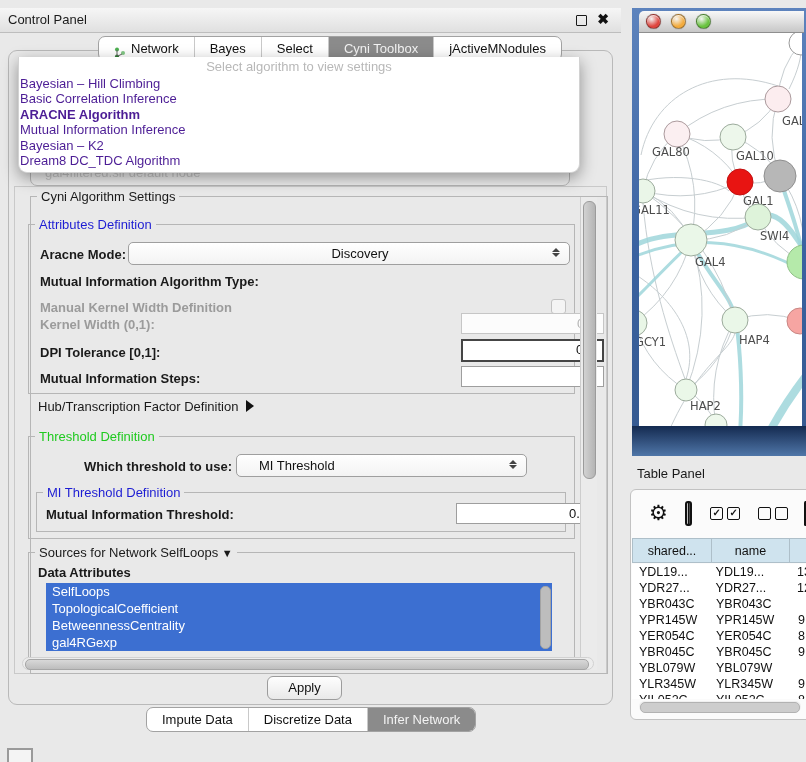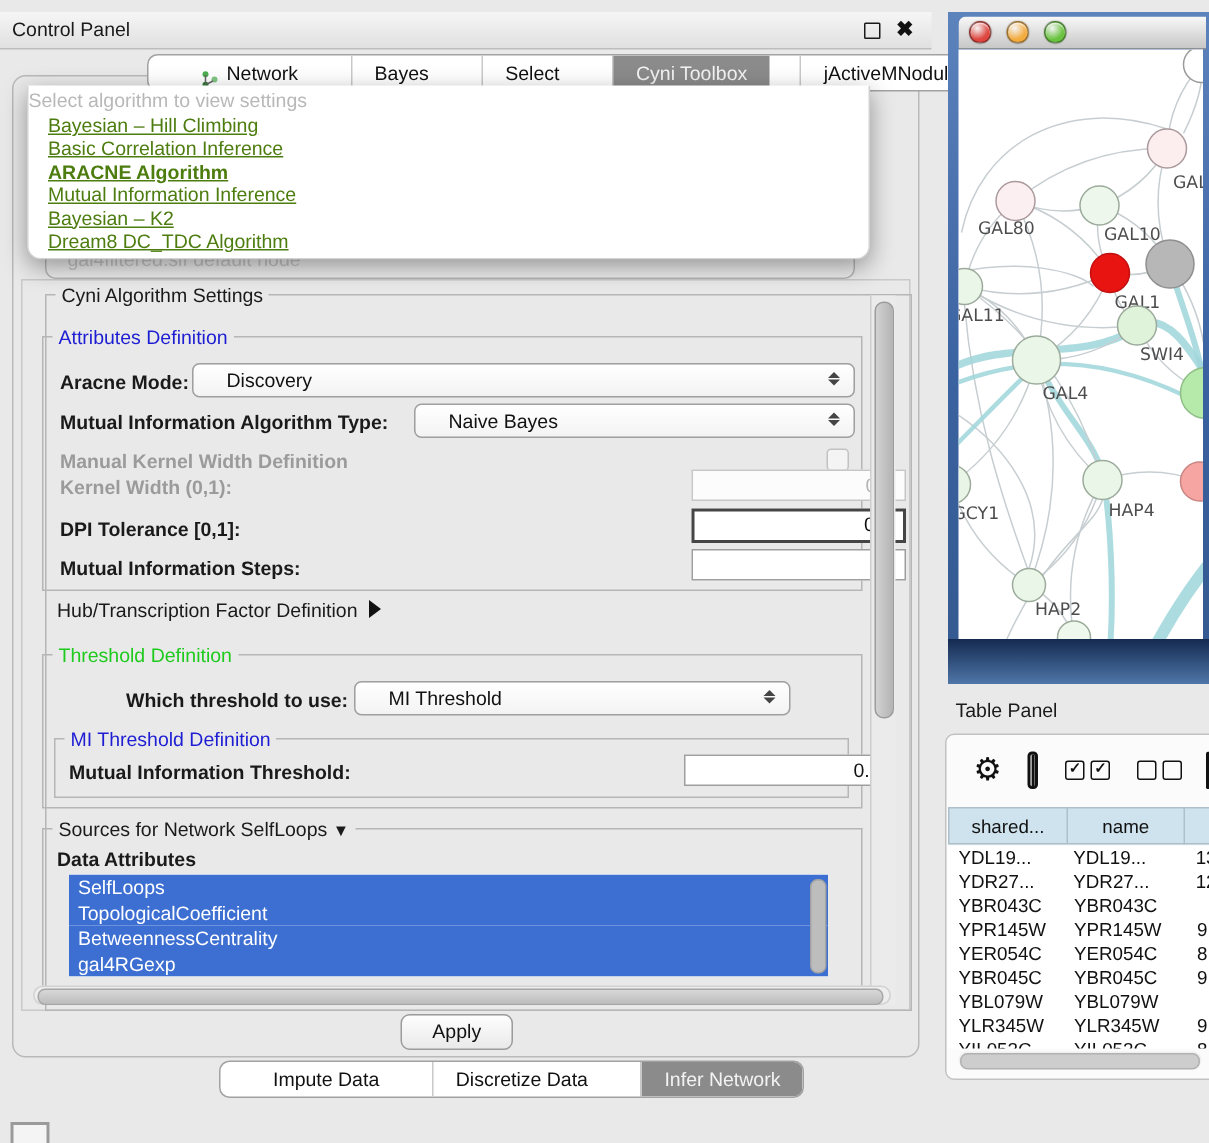--- a/index.html
+++ b/index.html
@@ -8,33 +8,33 @@
   
   .cp-titlebar{position:absolute;left:0;top:8px;width:621px;height:24px;
     background:linear-gradient(#f6f6f6,#e0e0e0);border-bottom:1px solid #bdbdbd;}
   .cp-title{position:absolute;left:8px;top:4px;font-size:13px;color:#1a1a1a;}
   .float-icon{position:absolute;right:34px;top:7px;width:9px;height:9px;border:1.6px solid #1a1a1a;border-radius:1px;}
   .close-icon{position:absolute;right:12px;top:3px;font-size:14px;font-weight:bold;color:#111;}
   .tabbar{position:absolute;display:flex;background:#fff;border:1px solid #a2a2a2;border-radius:7px;
     overflow:hidden;height:23px;font-size:13px;color:#111;}
   .tabbar.top{left:98px;top:36px;}
   .tabbar.bottom{left:146px;top:707px;}
-  .seg{line-height:23px;padding:0 15px;border-left:1px solid #c9c9c9;white-space:nowrap;display:flex;align-items:center;gap:5px;margin-left:20px;}
+  .seg{line-height:23px;padding:0 15px;border-left:1px solid #c9c9c9;white-space:nowrap;display:flex;align-items:center;gap:5px;}
   .seg:first-child{border-left:none;}
   .seg.selected{background:#8b8b8b;color:#f3f3f3;}
   .net-glyph{width:12px;height:12px;display:inline-block;}
   .content-frame{position:absolute;left:8px;top:50px;width:603px;height:653px;border:1.5px solid #b9b9b9;
     border-radius:9px;background:#e9e9e9;}
   .inner-panel{position:absolute;left:14px;top:186px;width:591px;height:486px;border:1px solid #c9c9c9;background:#e9e9e9;}
   
   .popup{position:absolute;left:18px;top:57px;width:560px;height:115px;background:#fff;
     border:1px solid #d2d2d2;border-top:none;border-radius:0 0 9px 9px;
     box-shadow:0 5px 16px rgba(0,0,0,0.38);z-index:40;}
-  .popup-hint{font-size:13px;color:#b8b8b8;padding-top:2px;height:17px;}
-  .popup-item{font-size:13px;color:#4d7c0f;line-height:15.4px;padding-left:13px;white-space:nowrap;text-decoration:underline;}
+  .popup-hint{font-size:13px;color:#b8b8b8;text-align:center;padding-top:2px;height:17px;}
+  .popup-item{font-size:13px;color:#4c1d95;line-height:15.4px;padding-left:1px;white-space:nowrap;}
   .popup-item.bold{font-weight:bold;}
   .ghost-combo{position:absolute;left:30px;top:160px;width:540px;height:26px;border:1px solid #b6b6b6;
     border-radius:7px;background:#eeeeee;z-index:5;font-size:13px;color:#c6c6c6;padding:4px 0 0 14px;box-sizing:border-box;}
   
   .group{position:absolute;border:1px solid #b6b6b6;}
   .group-title{position:absolute;top:-8px;left:6px;background:#e9e9e9;padding:0 4px;font-size:13px;white-space:nowrap;}
   .lbl{position:absolute;font-size:13px;color:#1a1a1a;white-space:nowrap;}
   .lbl.b{font-weight:bold;}
   .lbl.dis{color:#9b9b9b;}
   .combo{position:absolute;background:linear-gradient(#ffffff,#f3f3f3);border:1px solid #9f9f9f;border-radius:5px;
@@ -143,29 +143,25 @@
   </div>
 
   <div class="group" style="left:20px;top:196px;width:576px;height:476px;margin-left:10px;">
     <span class="group-title" style="color:#1a1a1a;">Cyni Algorithm Settings</span>
   </div>
 
   <div class="group" style="left:28px;top:224px;width:545px;height:168px;">
     <span class="group-title" style="color:#1d1dd3;">Attributes Definition</span>
   </div>
   <span class="lbl b" style="left:40px;top:247px;">Aracne Mode:</span>
-  <div class="combo" style="left:128px;top:242px;width:442px;">
+  <div class="combo" style="left:128px;top:242px;width:442px;text-align:center;">
     <span>Discovery</span>
     <span class="stepper"></span>
   </div>
   <span class="lbl b" style="left:40px;top:274px;">Mutual Information Algorithm Type:</span>
-  <div class="combo" style="left:276px;top:269px;width:294px;">
-    <span>Naive Bayes</span>
-    <span class="stepper"></span>
-  </div>
   <span class="lbl b dis" style="left:40px;top:300px;">Manual Kernel Width Definition</span>
   <span class="checkbox" style="left:551px;top:299px;"></span>
   <span class="lbl b dis" style="left:40px;top:317px;">Kernel Width (0,1):</span>
   <div class="field dis" style="left:425px;top:313px;width:143px;height:21px;">0.0</div>
   <span class="lbl b" style="left:40px;top:345px;">DPI Tolerance [0,1]:</span>
   <div class="field focus" style="left:425px;top:339px;width:143px;height:23px;">0.0</div>
   <span class="lbl b" style="left:40px;top:371px;">Mutual Information Steps:</span>
   <div class="field" style="left:425px;top:366px;width:143px;height:21px;">6</div>
 
   <span class="lbl" style="left:38px;top:399px;">

